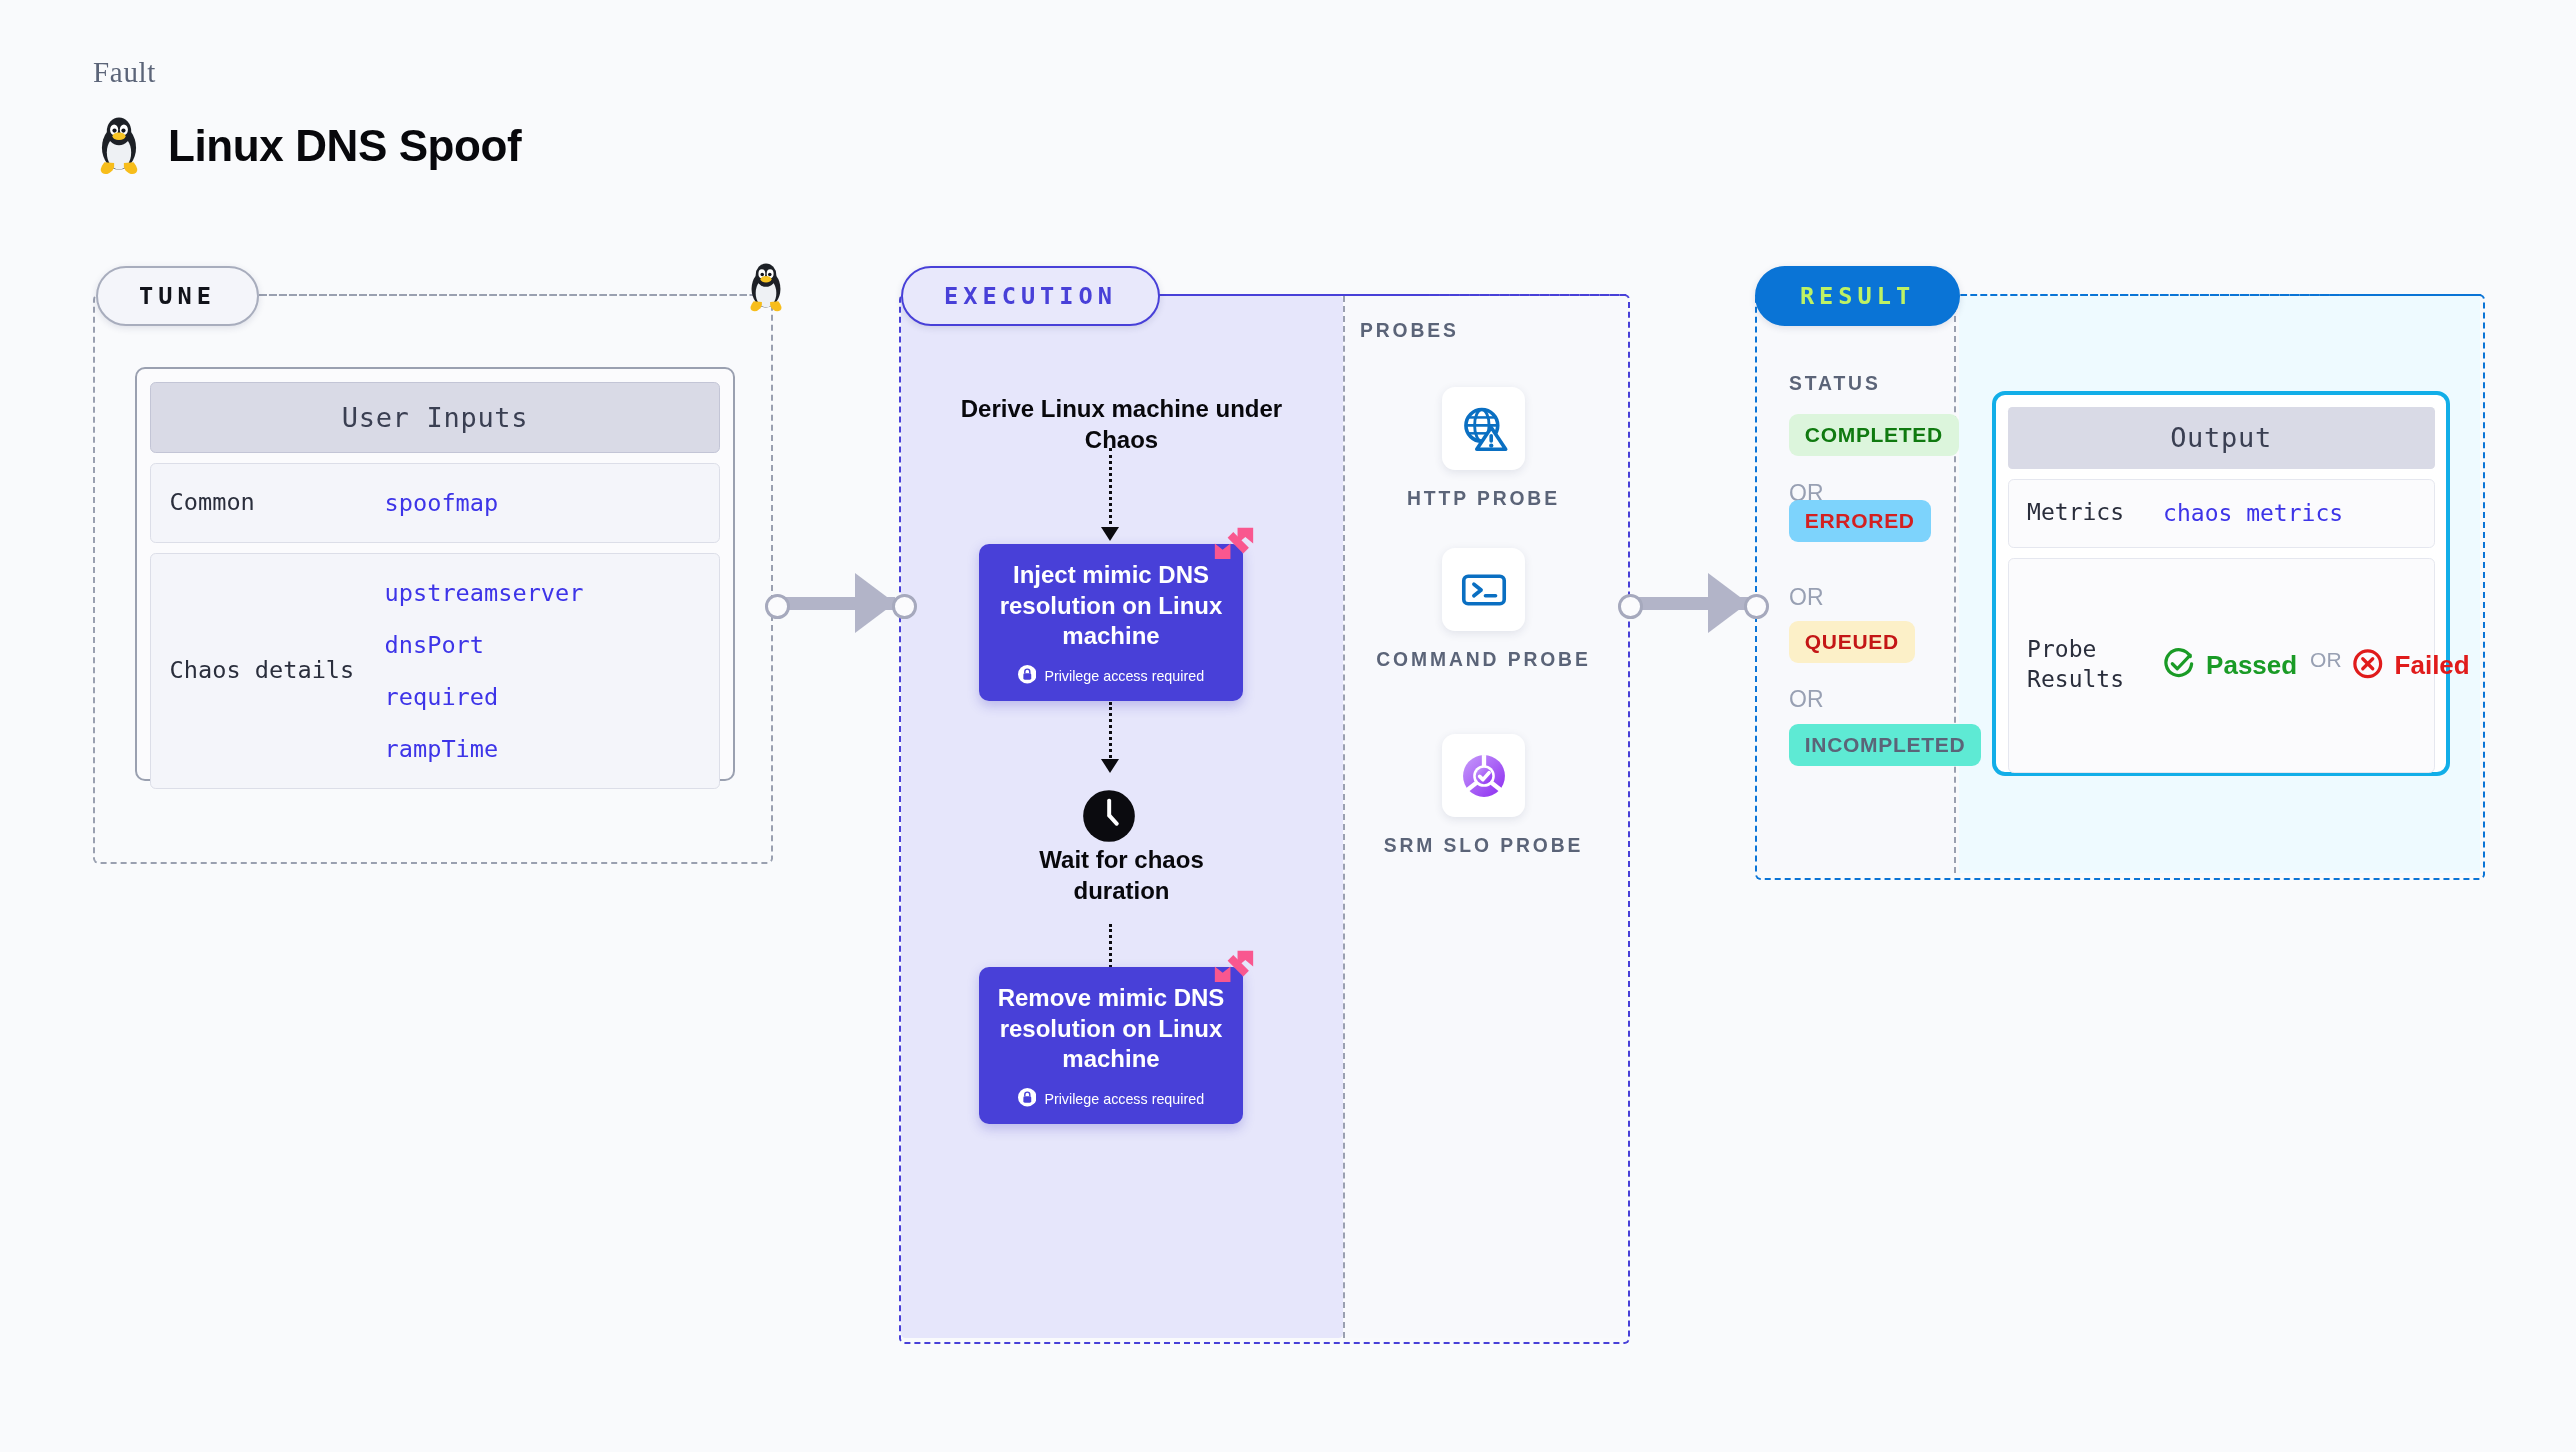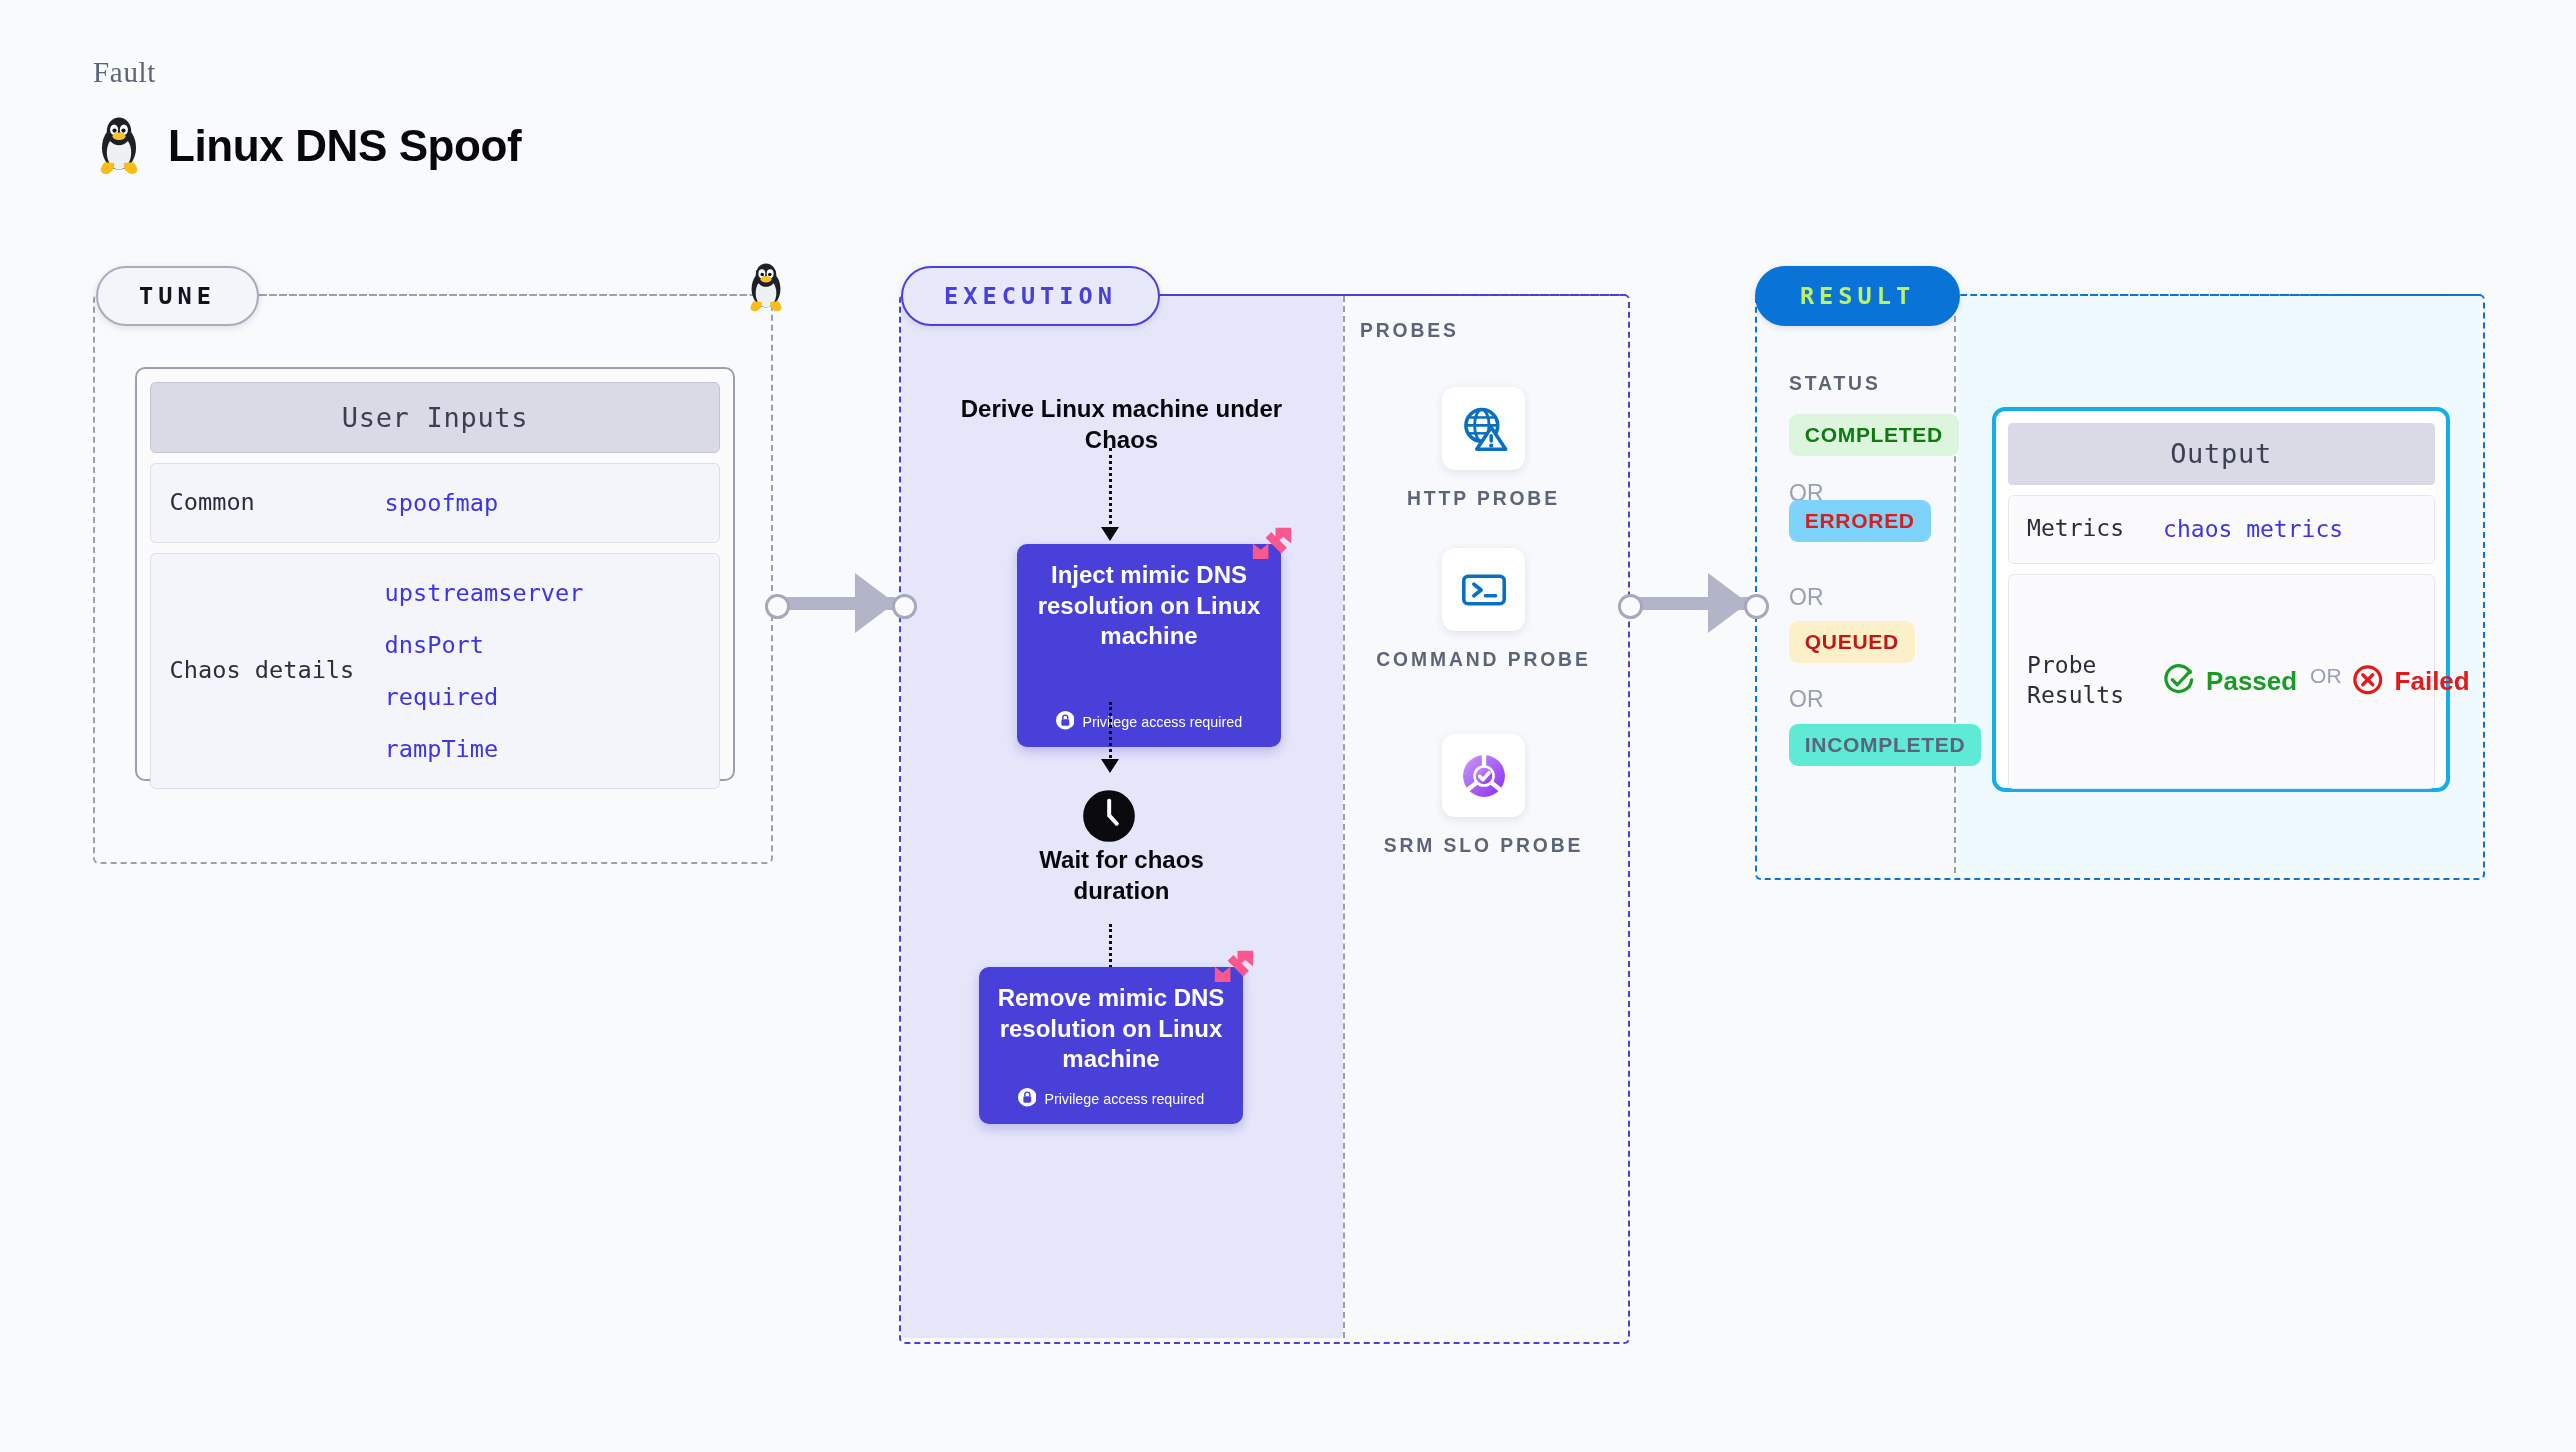--- a/index.html
+++ b/index.html
@@ -159,21 +159,21 @@
   }
   .action-text{
     font-family:"Liberation Sans", sans-serif;
     font-weight:700;color:#ffffff;font-size:24px;line-height:1.28;text-align:center;
   }
   .priv{display:flex;align-items:center;gap:7.9px;margin-top:13px;}
   .priv-txt{
     font-family:"Liberation Sans", sans-serif;
     font-size:14.3px;color:#ffffff;
   }
-  #node-inject{left:1017px;top:544px;gap:46px;}
+  #node-inject{left:979px;top:544px;}
   #node-remove{left:979px;top:967px;}
   .harness-flag{position:absolute;right:-13px;top:-18.6px;width:44px;height:44px;}
 
   .clock-icon{position:absolute;left:1081px;top:788px;width:56px;height:56px;}
 
   
   #probes-title{
     left:1360px;top:320px;
     font-family:"Liberation Sans", sans-serif;
     font-weight:700;font-size:19.3px;color:#5b6478;letter-spacing:2.9px;
@@ -216,21 +216,21 @@
   #badge-errored{left:1789px;top:500px;background:#7dd3fc;color:#d32020;}
   #or-2{left:1789px;top:584px;}
   #badge-queued{left:1789px;top:621px;background:#fcf0c8;color:#c41616;}
   #or-3{left:1789px;top:686px;}
   #badge-incompleted{left:1789px;top:724px;background:#5eead4;color:#5b6478;}
 
   
   #output-card{
     left:1992px;top:391px;width:458px;height:385px;
     background:#ffffff;border:4.3px solid #12aee8;border-radius:13px;
-    box-sizing:border-box;padding:11.5px;margin-top:16px;
+    box-sizing:border-box;padding:11.5px;
   }
   .ou-head{
     height:62px;background:#d9dae6;border-radius:4.3px;
     display:flex;align-items:center;justify-content:center;
     font-size:27px;color:#3a3f52;letter-spacing:0.7px;
   }
   .ou-row{
     margin-top:10px;background:#fbfbfd;border:1.4px solid #e5e7ef;border-radius:5.7px;
     display:flex;align-items:center;box-sizing:border-box;padding:0 0 0 18.6px;
   }

